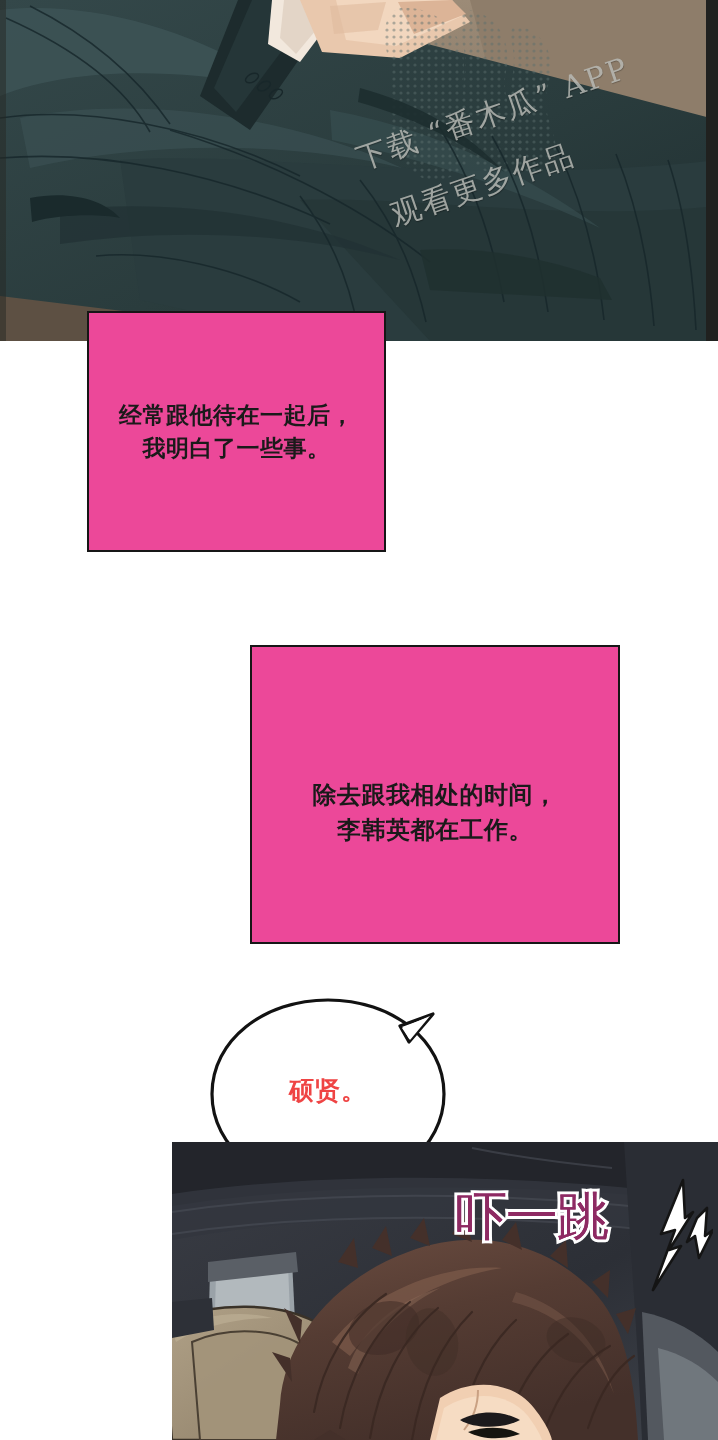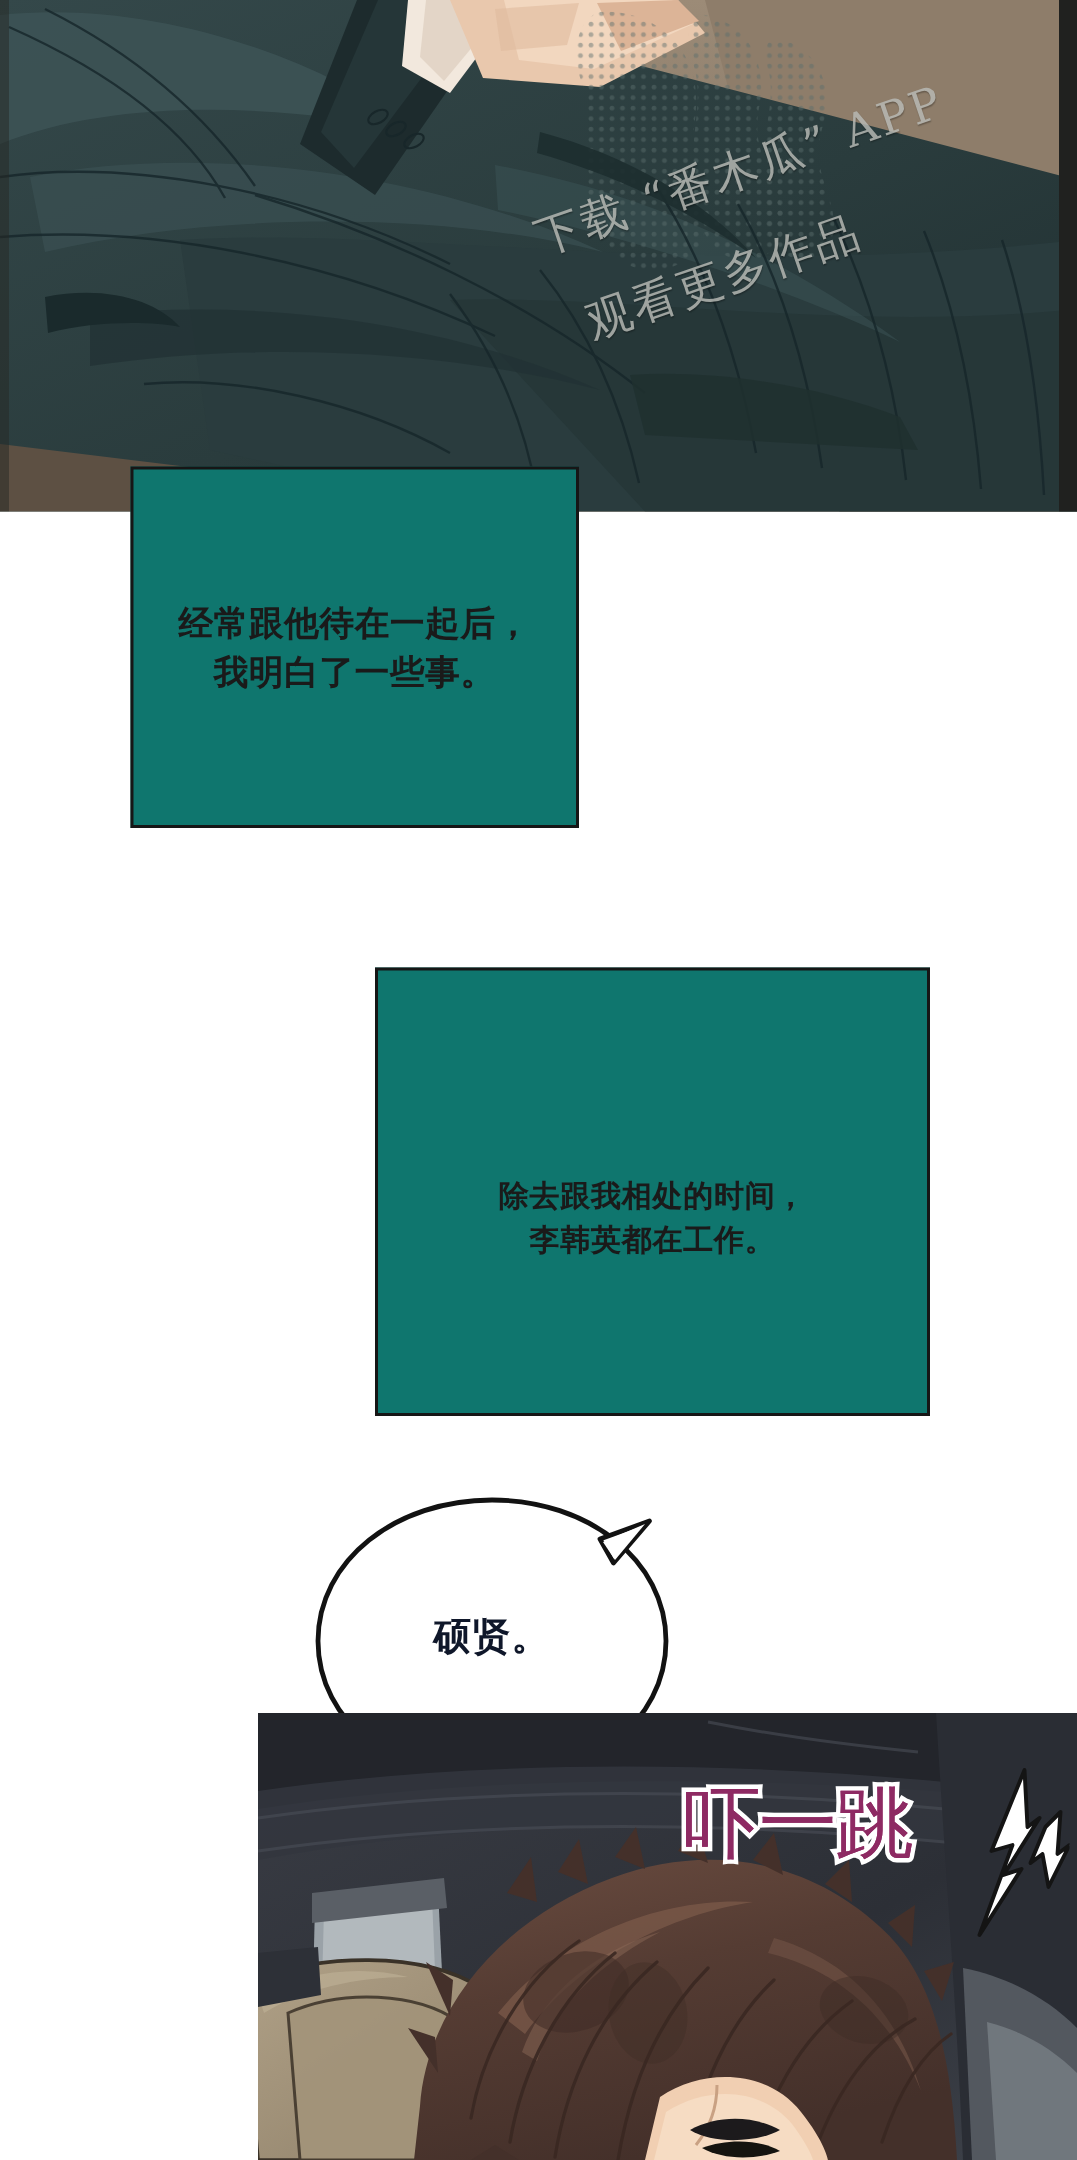--- a/index.html
+++ b/index.html
@@ -58,21 +58,21 @@
   .wm-l2 {
     left: 40px;
     top: 100px;
     transform: rotate(-19deg);
     transform-origin: left center;
   }
 
   
   .narr-box {
     position: absolute;
-    background: #0f766e;
+    background: #ec4899;
     border: 2px solid #161616;
     box-sizing: border-box;
     display: flex;
     align-items: center;
     justify-content: center;
   }
   .narr-box-1 {
     left: 87px;
     top: 311px;
     width: 299px;
@@ -87,40 +87,40 @@
   .narr-text {
     font-family: "Liberation Sans", "DejaVu Sans", sans-serif;
     font-weight: bold;
     font-size: 23px;
     line-height: 1.42;
     color: #1a1a1a;
     text-align: center;
     white-space: pre-line;
     letter-spacing: .5px;
   }
-  .narr-box-2 .narr-text { font-size: 20px; margin-top: 36px; }
+  .narr-box-2 .narr-text { font-size: 24px; margin-top: 36px; }
 
   
   .bubble-wrap {
     position: absolute;
     left: 204px;
     top: 996px;
     width: 248px;
     height: 198px;
   }
   .bubble-text {
     position: absolute;
     left: 0;
     top: 78px;
     width: 248px;
     text-align: center;
     font-family: "Liberation Sans", "DejaVu Sans", sans-serif;
     font-weight: bold;
     font-size: 25px;
-    color: #0f172a;
+    color: #ef4444;
     letter-spacing: 1px;
   }
 
   
   .panel-bottom {
     position: absolute;
     left: 172px;
     top: 1142px;
     width: 546px;
     height: 298px;

